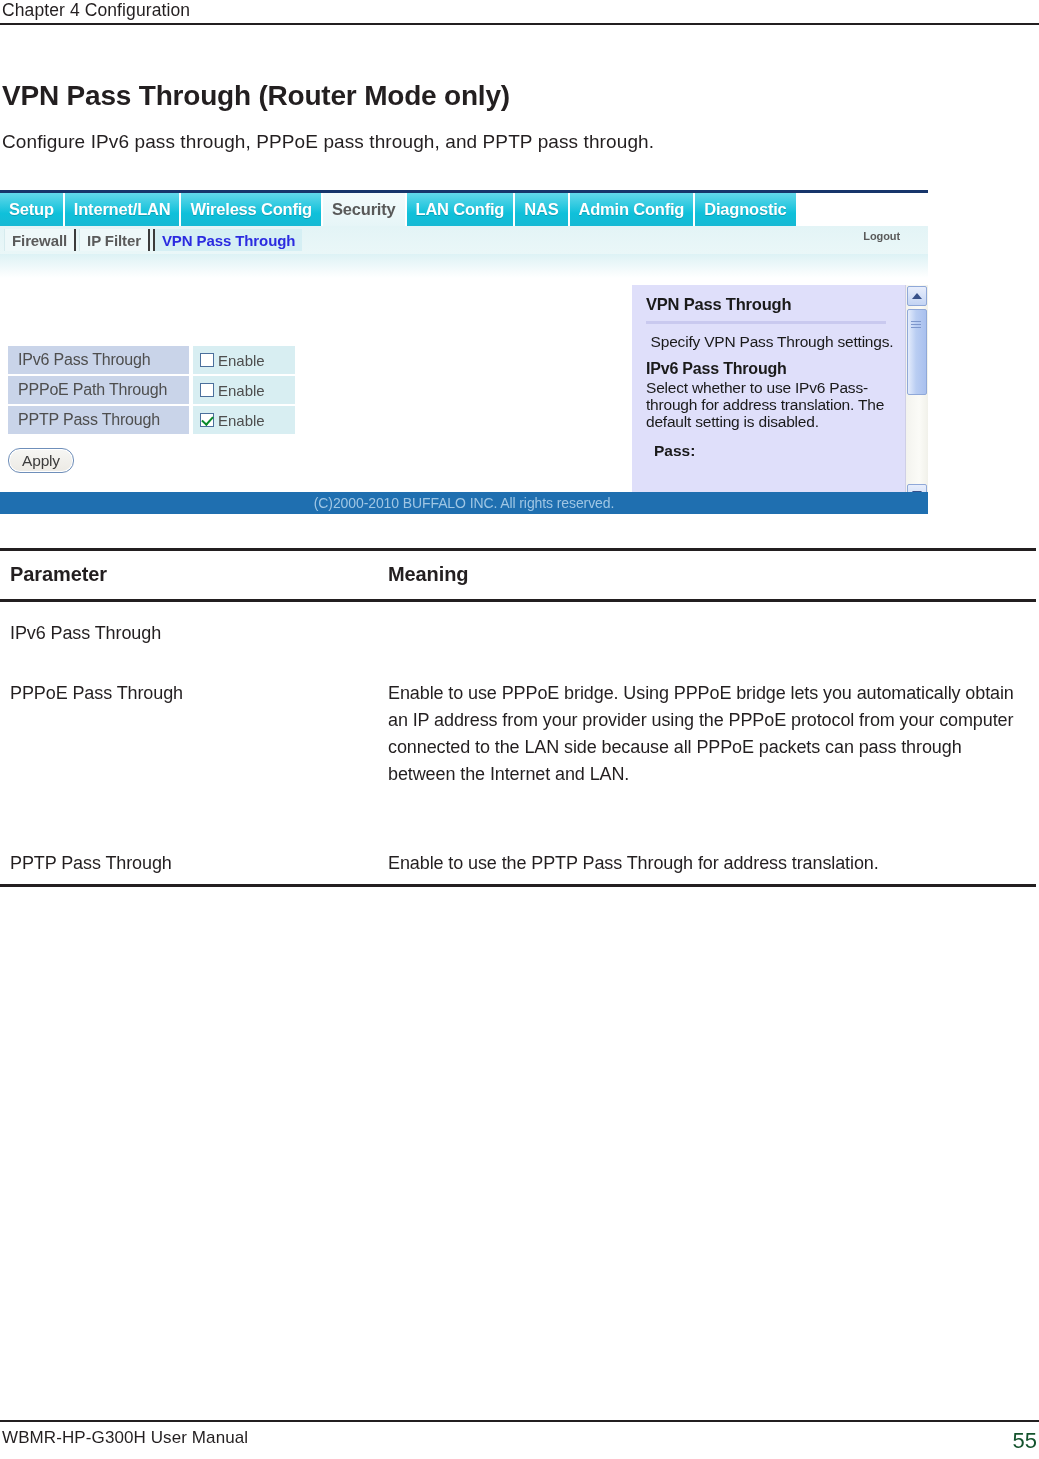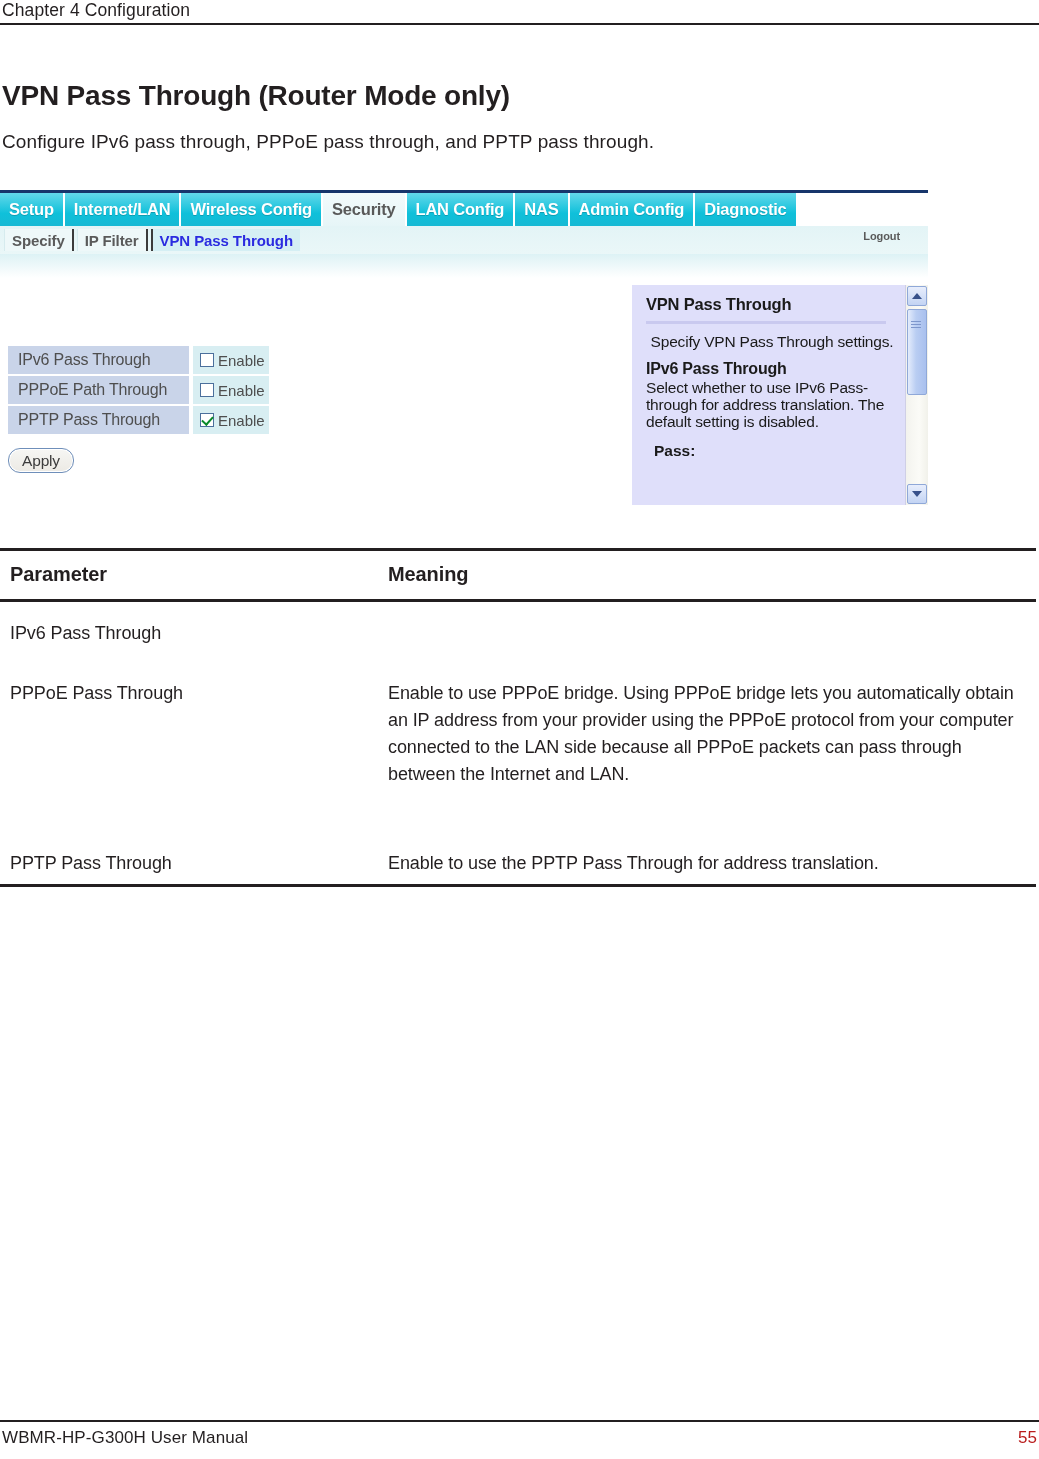--- a/index.html
+++ b/index.html
@@ -168,21 +168,21 @@
     align-items: center;
     padding-left: 10px;
     box-sizing: border-box;
     background: #c9d4e9;
     font-size: 16px;
     color: #4e4e4e;
     white-space: nowrap;
     letter-spacing: -0.2px;
   }
   .scell-ctrl {
-    width: 76px;
+    width: 102px;
     height: 28px;
     margin-left: 4px;
     display: flex;
     align-items: center;
     padding-left: 7px;
     box-sizing: border-box;
     background: #d8eef2;
     font-size: 15px;
     color: #4e4e4e;
   }
@@ -382,22 +382,22 @@
   .foot-left {
     position: absolute;
     left: 2px; top: 1428px;
     font-size: 17px;
     color: #231f20;
     letter-spacing: 0.1px;
   }
   .foot-right {
     position: absolute;
     right: 2px; top: 1428px;
-    font-size: 17px;
-    color: #b91c1c;
+    font-size: 22px;
+    color: #14532d;
   }
 </style>
 </head>
 <body>
 
 <div class="page-header">
   <div class="chapter">Chapter 4  Configuration</div>
 </div>
 <div class="rule-top"></div>
 
@@ -412,21 +412,21 @@
     <div class="tab">Internet/LAN</div>
     <div class="tab">Wireless Config</div>
     <div class="tab active">Security</div>
     <div class="tab">LAN Config</div>
     <div class="tab">NAS</div>
     <div class="tab">Admin Config</div>
     <div class="tab">Diagnostic</div>
   </div>
 
   <div class="subnav">
-    <div class="subtab">Specify</div>
+    <div class="subtab">Firewall</div>
     <div class="subtab">IP Filter</div>
     <div class="subtab active">VPN Pass Through</div>
     <div class="logout">Logout</div>
   </div>
 
   <div class="strip"></div>
 
   <div class="settings">
     <div class="srow">
       <div class="scell-label">IPv6 Pass Through</div>
@@ -471,20 +471,23 @@
           <i></i>
           <i></i>
           <i></i>
         </div>
       <div class="sb-btn sb-down">
         <span class="sb-arrow"></span>
       </div>
     </div>
   </div>
 
+  <div class="shot-footer">
+    <span>(C)2000-2010 BUFFALO INC. All rights reserved.</span>
+  </div>
 </div>
 
 <div class="ptable">
   <div class="rule-thick"></div>
   <div class="thead">
     <div class="c1">Parameter</div>
     <div class="c2">Meaning</div>
   </div>
   <div class="rule-thick"></div>
 

